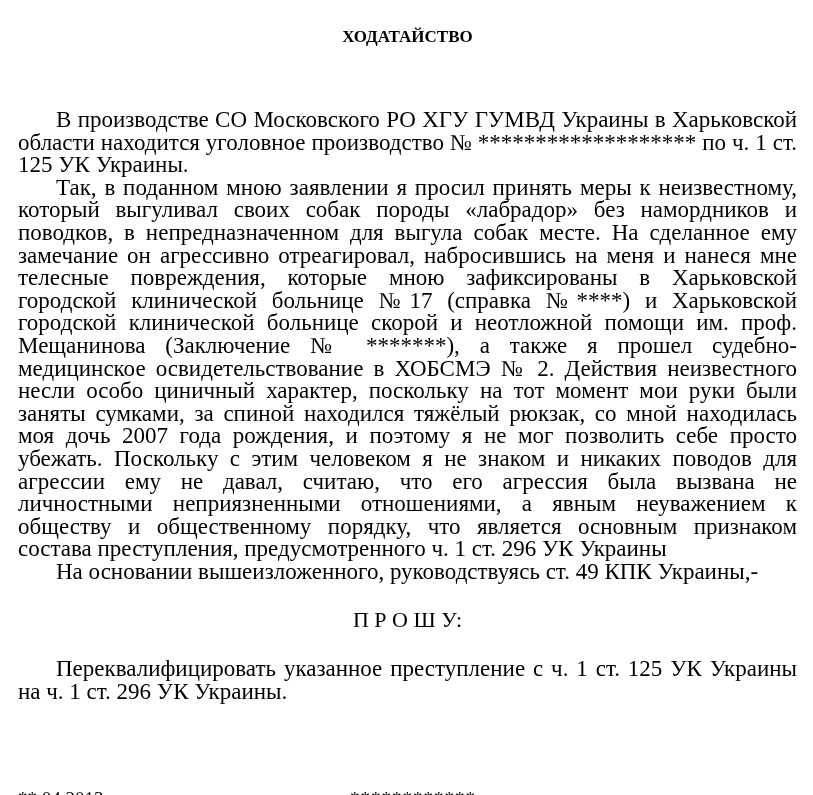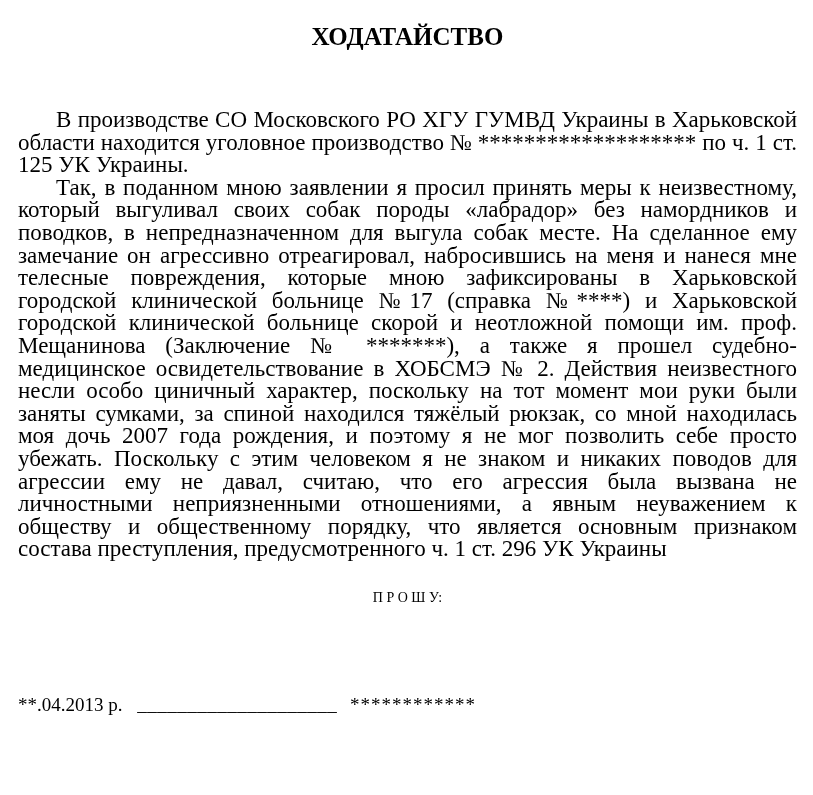--- a/index.html
+++ b/index.html
@@ -14,37 +14,37 @@
     background: #ffffff;
     color: #000000;
     font-family: "Liberation Serif", "DejaVu Serif", serif;
     box-sizing: border-box;
     padding: 24px 16px 0 18px;
     overflow: hidden;
   }
   .title {
     text-align: center;
     font-weight: bold;
-    font-size: 25px;
+    font-size: 17px;
     line-height: 25px;
     margin: 0 0 16px 0;
   }
   p.para {
     margin: 0;
     text-align: justify;
     text-indent: 38px;
     font-size: 23px;
     line-height: 22.6px;
   }
   p.para.first {
     margin-top: 60px;
   }
   .request-heading {
     text-align: center;
-    font-size: 14px;
+    font-size: 22px;
     line-height: 22.6px;
     margin-top: 26px;
   }
   p.para.request {
     margin-top: 26px;
   }
   .signature-block {
     margin-top: 84px;
     font-size: 19px;
     line-height: 24px;
@@ -67,23 +67,25 @@
 <div class="page">
 
   <div class="title">
     <div>ХОДАТАЙСТВО</div>
   </div>
 
   <p class="para first">В производстве СО Московского РО ХГУ ГУМВД Украины в Харьковской области находится уголовное производство № ******************* по ч. 1 ст. 125  УК Украины.</p>
 
   <p class="para">Так, в поданном мною заявлении я просил принять меры к неизвестному, который выгуливал своих собак породы «лабрадор» без намордников и поводков, в непредназначенном для выгула собак месте. На сделанное ему замечание он агрессивно отреагировал, набросившись на меня и нанеся мне телесные повреждения, которые мною зафиксированы в Харьковской городской клинической больнице №17 (справка №****) и Харьковской городской клинической больнице скорой и неотложной помощи им. проф. Мещанинова (Заключение № *******), а также я прошел судебно-медицинское освидетельствование в ХОБСМЭ № 2. Действия неизвестного несли особо циничный характер, поскольку на тот момент мои руки были заняты сумками, за спиной находился тяжёлый рюкзак, со мной находилась моя дочь 2007 года рождения, и поэтому я не мог позволить себе просто убежать. Поскольку с этим человеком я не знаком и никаких поводов для агрессии ему не давал, считаю, что его агрессия была вызвана не личностными неприязненными отношениями, а явным неуважением к обществу и общественному порядку, что является основным признаком состава преступления, предусмотренного ч. 1 ст. 296 УК Украины</p>
 
+  <p class="para">На основании вышеизложенного, руководствуясь ст. 49 КПК Украины,-</p>
 
   <div class="request-heading">П Р О Ш У:</div>
 
+  <p class="para request">Переквалифицировать указанное преступление с ч. 1 ст. 125  УК Украины  на ч. 1 ст. 296 УК Украины.</p>
 
   <div class="signature-block">
     <span class="date">**.04.2013 р.</span>
     <span class="sig-line">____________________</span>
     <span class="masked-name">************</span>
   </div>
 
 </div>
 
 </body></html>

